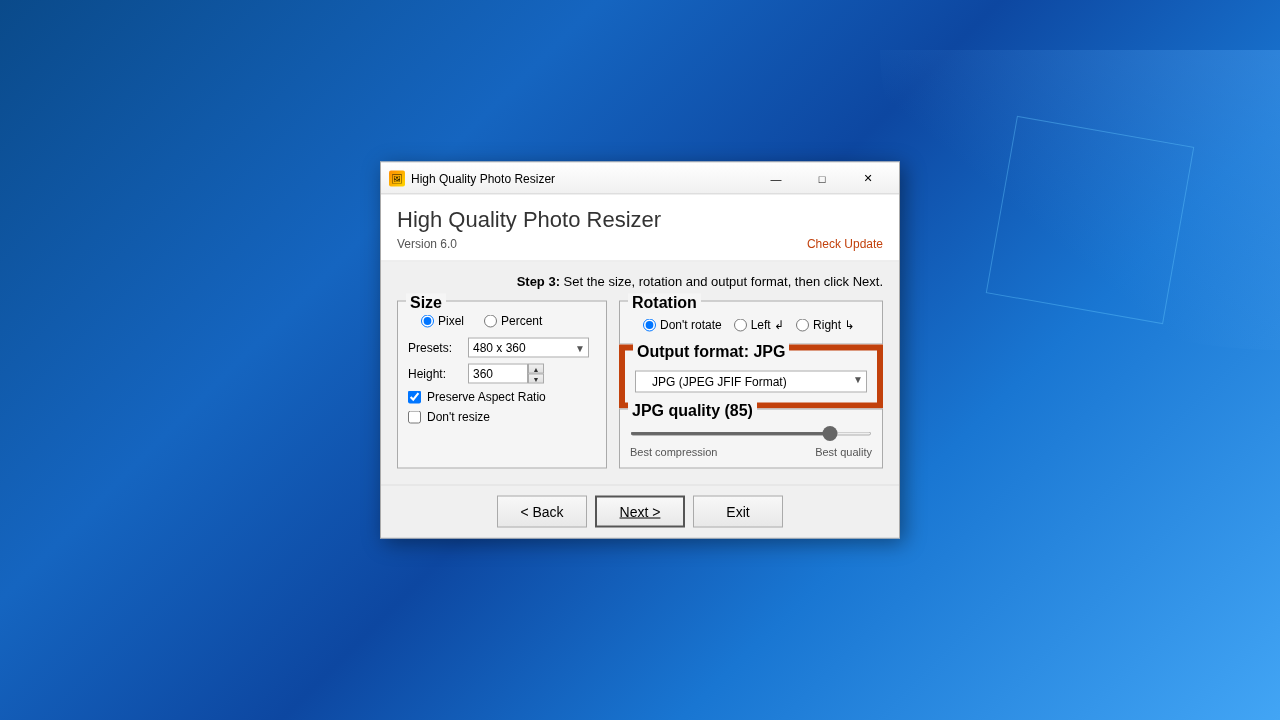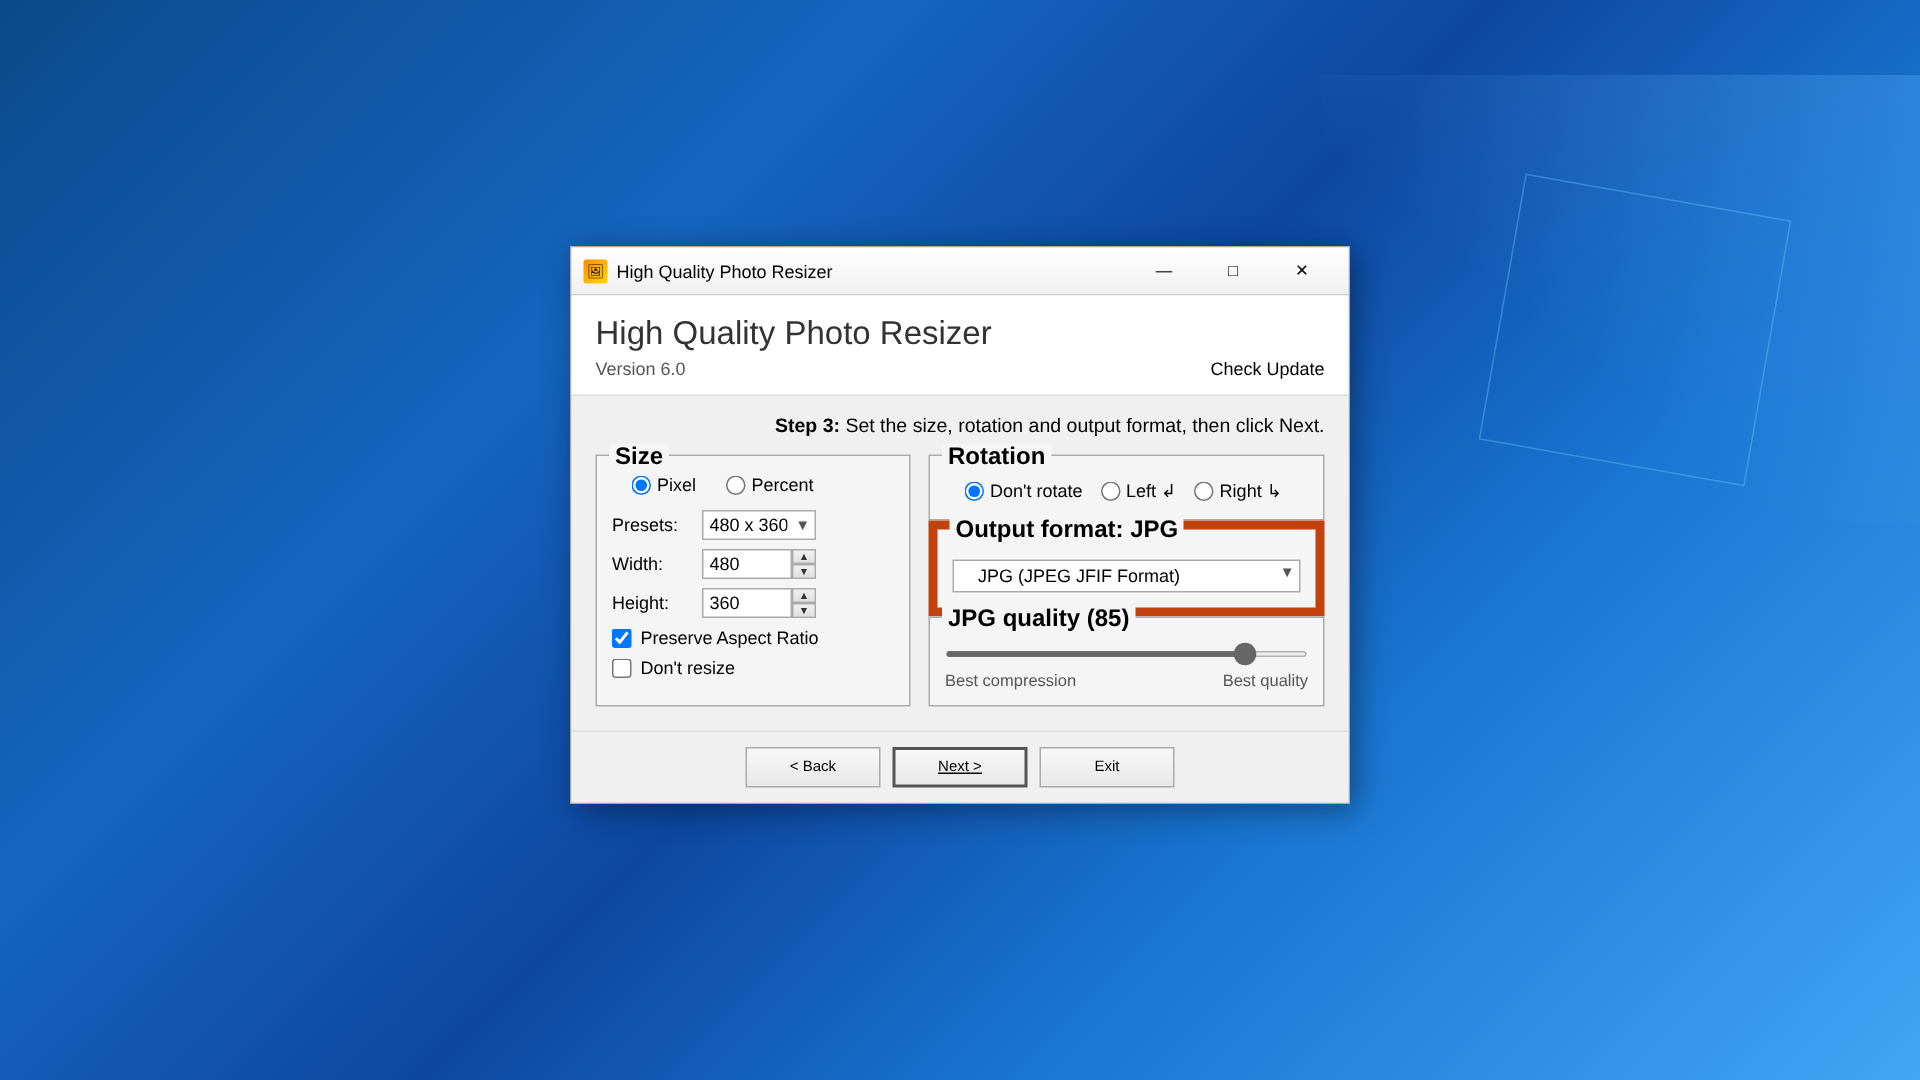--- a/index.html
+++ b/index.html
@@ -104,21 +104,21 @@
       gap: 24px;
     }
 
     .version-text {
       font-size: 12px;
       color: #555;
     }
 
     .check-update-link {
       font-size: 12px;
-      color: #000000;
+      color: #c2410c;
       text-decoration: none;
       cursor: pointer;
     }
 
     
     .window-content {
       background: #f0f0f0;
       padding: 12px 16px 16px 16px;
     }
 
@@ -196,21 +196,21 @@
       font-size: 12px;
       border: 1px solid #aaa;
       background: white;
       padding: 2px 20px 2px 4px;
       appearance: none;
       cursor: pointer;
       color: #000;
     }
 
     .presets-select {
-      width: 76px;
+      width: 121px;
     }
 
     .spinner-input {
       display: flex;
       align-items: center;
     }
 
     .spinner-input input {
       width: 60px;
       font-size: 12px;
@@ -363,21 +363,21 @@
       border-top: 1px solid #ddd;
       padding: 10px 16px;
       display: flex;
       justify-content: center;
       gap: 8px;
     }
 
     .footer-btn {
       min-width: 90px;
       padding: 6px 16px;
-      font-size: 10px;
+      font-size: 14px;
       border: 1px solid #aaa;
       background: linear-gradient(to bottom, #f8f8f8, #e8e8e8);
       cursor: pointer;
       color: #000;
     }
 
     .footer-btn.primary {
       border: 2px solid #555;
       font-weight: normal;
       text-decoration: underline;
@@ -468,30 +468,20 @@
                 <option>480 x 360</option>
                 <option>640 x 480</option>
                 <option>800 x 600</option>
                 <option>1024 x 768</option>
                 <option>Custom</option>
               </select>
               <span class="presets-arrow">▼</span>
             </div>
           </div>
 
-          <div class="field-row">
-            <span class="field-label">Width:</span>
-            <div class="spinner-input">
-              <input type="text" value="480" style="">
-              <div class="spinner-buttons">
-                <button class="spinner-btn">▲</button>
-                <button class="spinner-btn">▼</button>
-              </div>
-            </div>
-          </div>
 
           <div class="field-row">
             <span class="field-label">Height:</span>
             <div class="spinner-input">
               <input type="text" value="360" style="">
               <div class="spinner-buttons">
                 <button class="spinner-btn">▲</button>
                 <button class="spinner-btn">▼</button>
               </div>
             </div>

